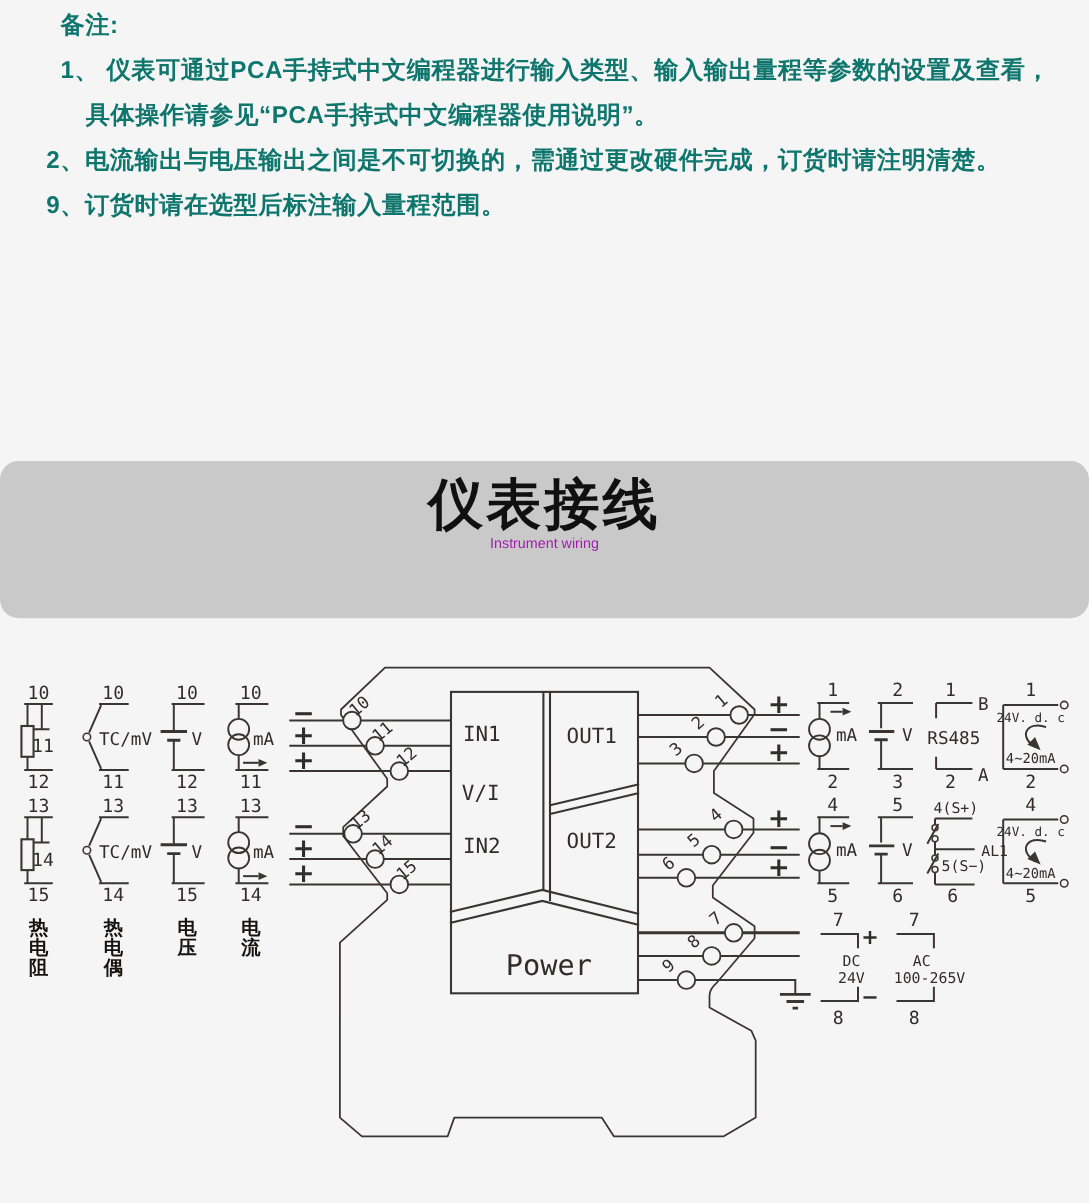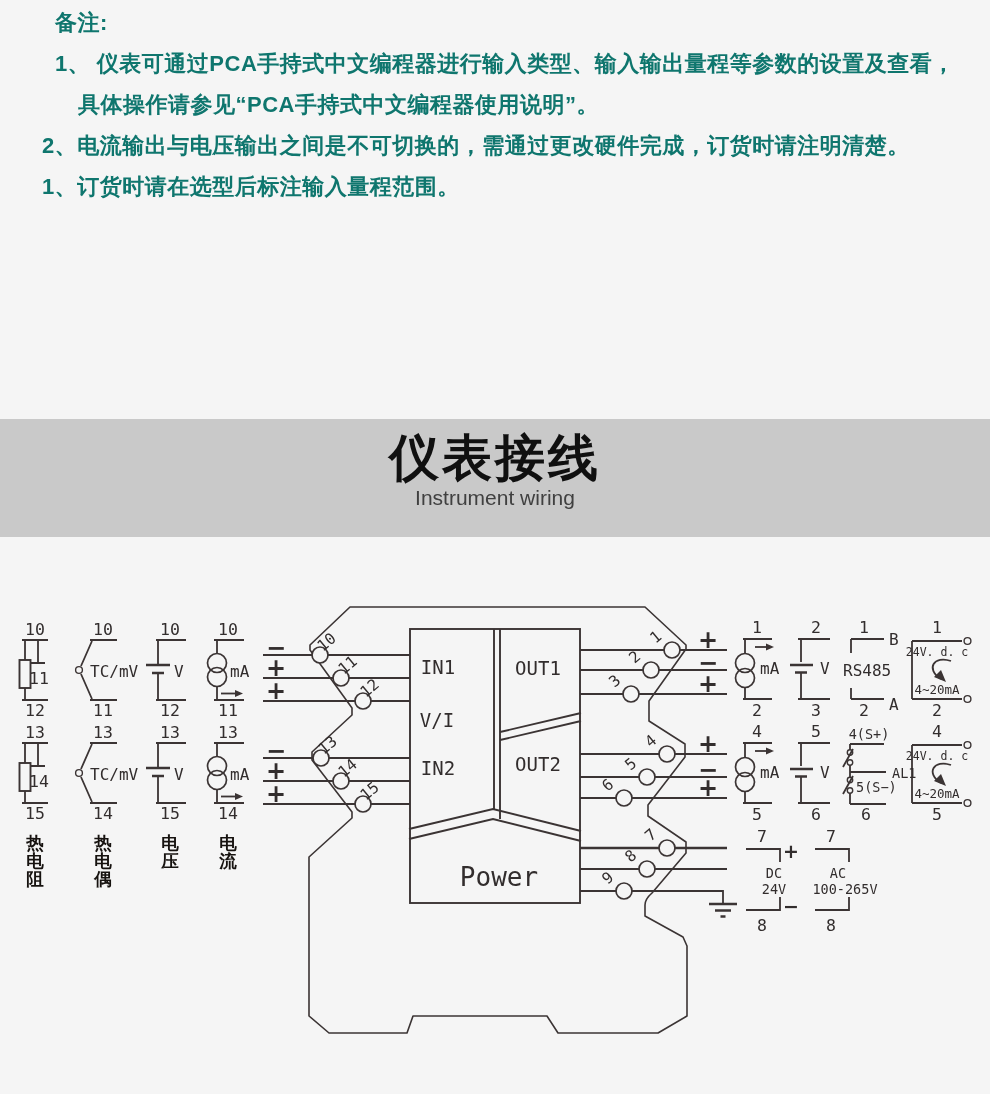--- a/index.html
+++ b/index.html
@@ -8,25 +8,25 @@
     background:#f5f5f5;
     font-family:"Liberation Sans","DejaVu Sans",sans-serif;
   }
   
   .notes{position:absolute;top:2px;left:0;right:0;padding-left:42px;}
   .nl{font-size:22px;line-height:41px;font-weight:600;color:#0f766e;
       white-space:nowrap;letter-spacing:.5px;}
   .nl.head,.nl.item1{padding-left:13px;}
   .nl.ind{padding-left:36px;}
   
-  .banner{position:absolute;top:419px;left:0;width:990px;height:118px;
-          background:#c9c9c9;text-align:center;color:#101010;}
+  .banner{position:absolute;top:419px;left:0;width:990px;height:143px;
+          background:#c9c9c9;text-align:center;color:#101010;border-radius:17px;}
   .banner-title{padding-top:12px;font-size:50px;font-weight:800;
                 letter-spacing:3px;line-height:1.1;}
-  .banner-sub{font-size:21px;margin-top:0;color:#404040;}
+  .banner-sub{font-size:13px;margin-top:0;color:#a21caf;}
   
   svg.diagram{position:absolute;top:537px;left:0;}
   .w  {stroke:#3b3434;stroke-width:1.8;fill:none;}
   .w2 {stroke:#3b3434;stroke-width:2.6;fill:none;}
   .ol {stroke:#3b3434;stroke-width:1.6;fill:none;stroke-linejoin:round;}
   .bx {stroke:#3b3434;stroke-width:1.9;fill:none;}
   .tc {fill:#f5f5f5;stroke:#3b3434;stroke-width:1.7;}
   .sc {fill:#f5f5f5;stroke:#3b3434;stroke-width:1.4;}
   .src{fill:none;stroke:#3b3434;stroke-width:1.7;}
   .bar{stroke:#3b3434;stroke-width:2.6;fill:none;}
@@ -49,21 +49,21 @@
         font-family:"Liberation Sans","DejaVu Sans",sans-serif;}
 </style>
 </head>
 <body>
 
 <div class="notes">
   <div class="nl head">备注:</div>
   <div class="nl item1">1、 仪表可通过PCA手持式中文编程器进行输入类型、输入输出量程等参数的设置及查看，</div>
   <div class="nl ind">具体操作请参见“PCA手持式中文编程器使用说明”。</div>
   <div class="nl">2、电流输出与电压输出之间是不可切换的，需通过更改硬件完成，订货时请注明清楚。</div>
-  <div class="nl">1、订货时请在选型后标注输入量程范围。</div>
+  <div class="nl">9、订货时请在选型后标注输入量程范围。</div>
 </div>
 
 <div class="banner">
   <div class="banner-title">仪表接线</div>
   <div class="banner-sub">Instrument wiring</div>
 </div>
 
 <svg class="diagram" width="990" height="557" viewBox="0 537 990 557" xmlns="http://www.w3.org/2000/svg">
 
   <g>

